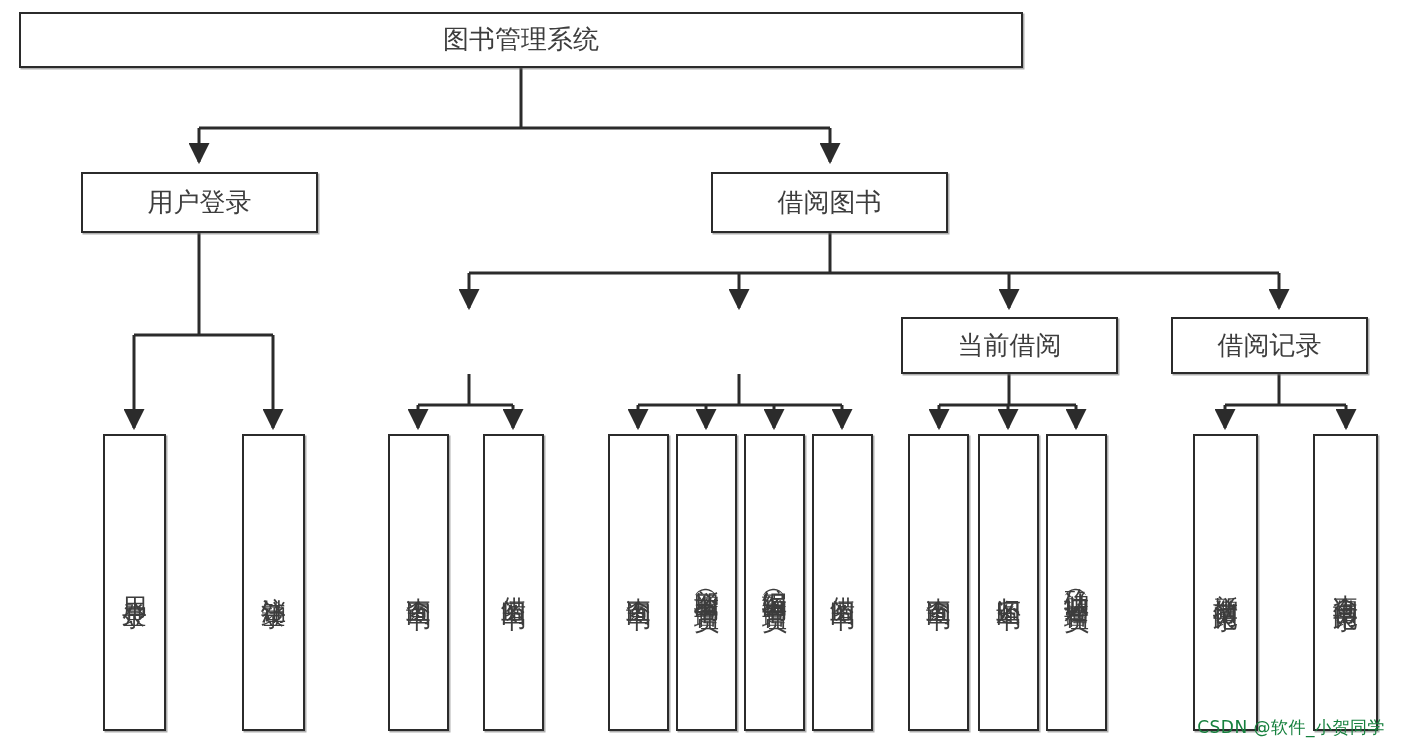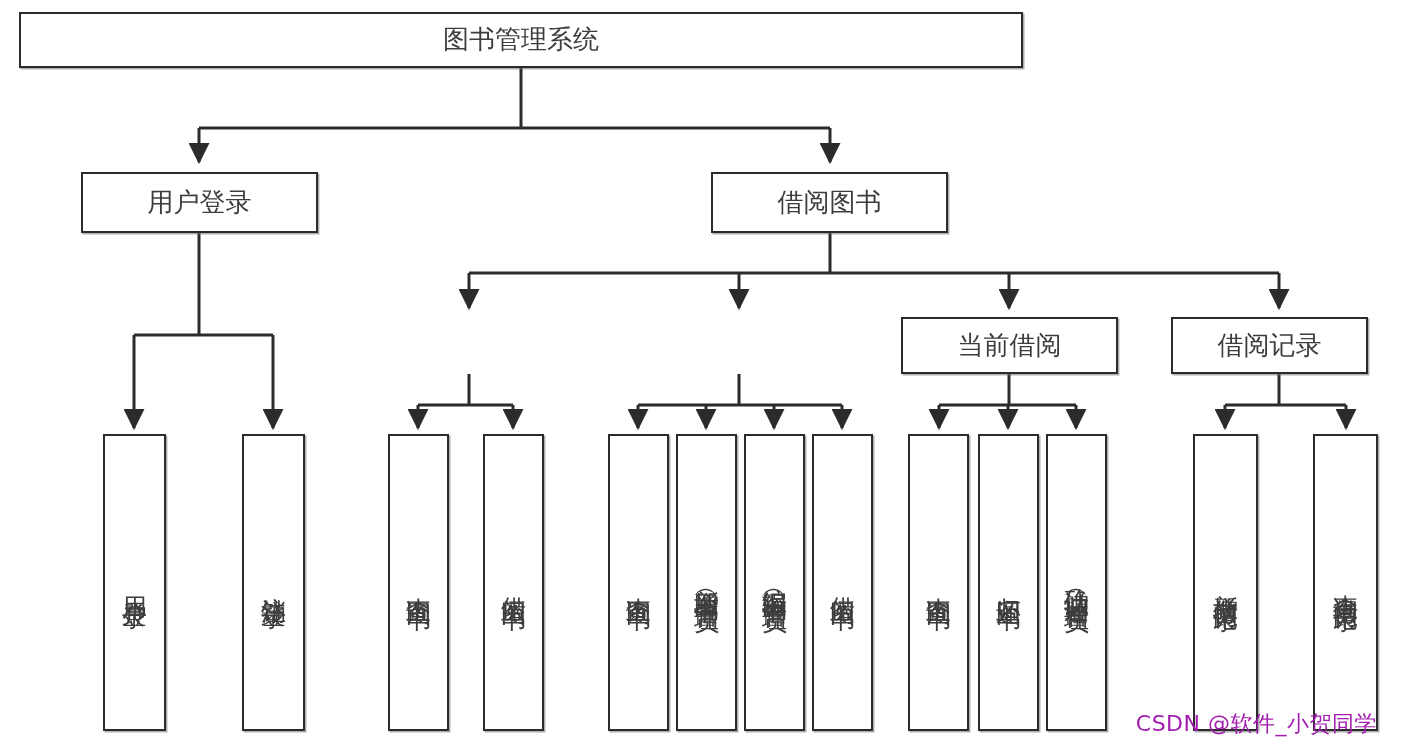--- a/index.html
+++ b/index.html
@@ -51,24 +51,24 @@
   }
   .node.vert .label {
     writing-mode: vertical-rl;
     text-orientation: upright;
     font-size: 25px;
     letter-spacing: 3px;
     line-height: 1.0;
   }
   #watermark {
     position: absolute;
-    right: 28px;
+    right: 20px;
     bottom: 8px;
-    font-size: 22px;
-    color: #a21caf;
+    font-size: 17px;
+    color: #15803d;
     letter-spacing: 0.5px;
     white-space: nowrap;
     pointer-events: none;
   }
 </style>
 </head>
 <body>
 
 <div id="canvas">
 

